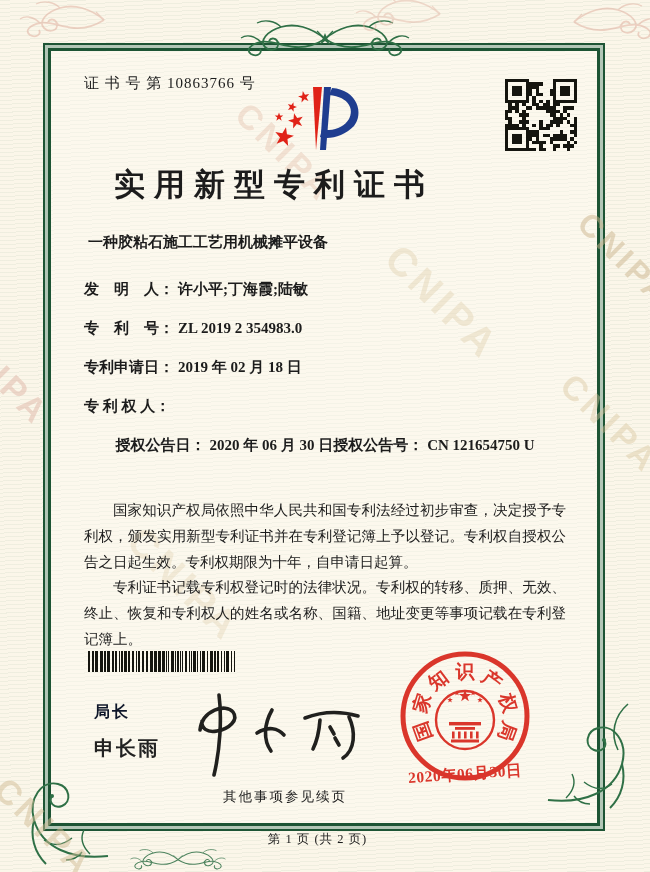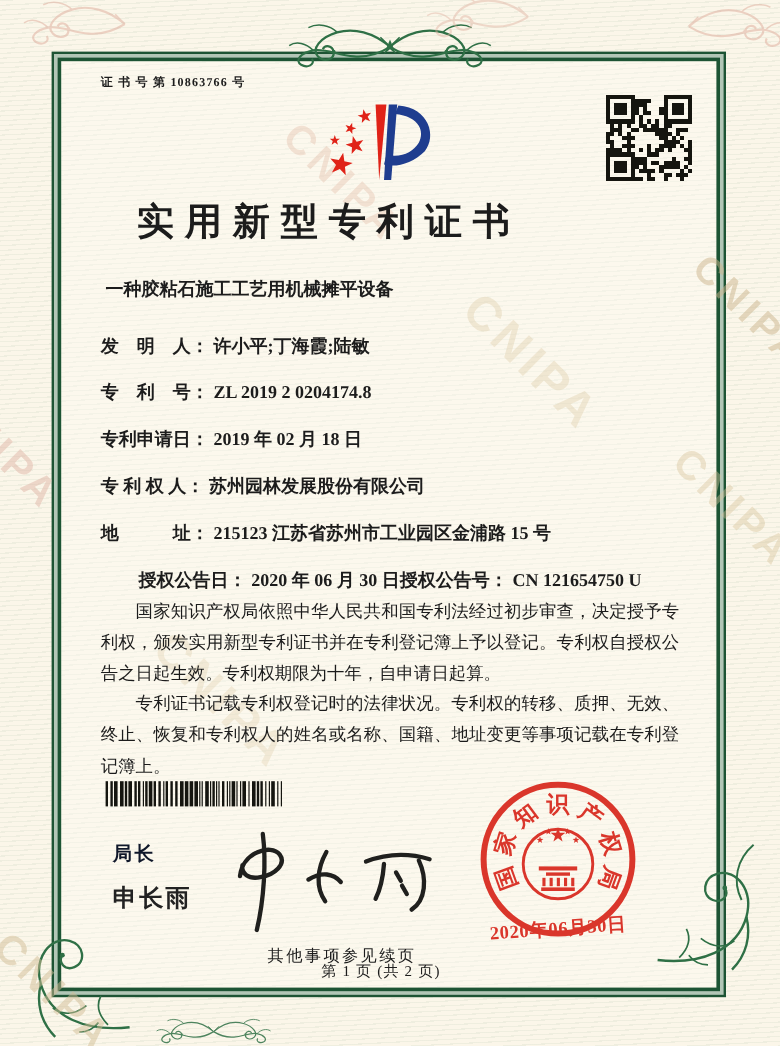--- a/index.html
+++ b/index.html
@@ -11,21 +11,21 @@
   body::before{ 
     content:"";position:absolute;inset:0;pointer-events:none;
     background:repeating-linear-gradient(177deg, rgba(130,165,135,.10) 0 1px, transparent 1px 4px);
   }
   .frame{
     position:absolute;left:48px;top:48px;width:546px;height:772px;
     border:3px solid #1d5434;
     box-shadow:0 0 0 3px #b2c6b6, 0 0 0 5px #1d5434;
     background:rgba(255,253,246,.35);
   }
-  .cert-no{position:absolute;left:84px;top:62px;font-size:10px;font-weight:700;letter-spacing:1px}
+  .cert-no{position:absolute;left:84px;top:74px;font-size:15px;font-weight:400;letter-spacing:1px}
   .logo{position:absolute;left:256px;top:84px}
   .qr{position:absolute;left:505px;top:79px;width:72px;height:72px;shape-rendering:crispEdges}
   .title{position:absolute;left:0;top:164px;width:548px;text-align:center;
          font-size:31px;font-weight:700;letter-spacing:9px}
   .fields{position:absolute;left:84px;top:231px;width:482px;font-size:15px;font-weight:600}
   .frow{display:flex;line-height:23px;margin-bottom:16px;white-space:pre}
   .frow.first{margin-bottom:24px}
   .frow .val{margin-left:4px;white-space:normal}
   .frow.grant{justify-content:center;margin-bottom:0}
   .pair{display:flex;white-space:pre}
@@ -33,21 +33,21 @@
          font-size:14.5px;line-height:1.78;text-align:justify}
   .paras p{margin:0;text-indent:2em}
   .barcode{position:absolute;left:88px;top:651px;height:21px;display:flex;align-items:stretch}
   .barcode i{display:block;background:#15150f}
   .sig-title{position:absolute;left:94px;top:702px;font-family:"Liberation Sans","DejaVu Sans",sans-serif;
              font-size:16px;font-weight:700;color:#0f172a;letter-spacing:2px}
   .sig-name{position:absolute;left:94px;top:735px;font-family:"Liberation Sans","DejaVu Sans",sans-serif;
             font-size:20px;font-weight:700;color:#222;letter-spacing:2px}
   .sig-svg{position:absolute;left:172px;top:688px}
   .seal{position:absolute;left:380px;top:648px;opacity:.93}
-  .page-info{position:absolute;left:0;top:801px;width:635px;text-align:center;font-size:12.5px;letter-spacing:1px}
+  .page-info{position:absolute;left:0;top:831px;width:635px;text-align:center;font-size:12.5px;letter-spacing:1px}
   .footer-note{position:absolute;left:0;top:788px;width:570px;text-align:center;font-size:13.5px;letter-spacing:2px}
   .wm{position:absolute;font-family:"Liberation Sans","DejaVu Sans",sans-serif;font-weight:700;
       transform:rotate(45deg);transform-origin:left top;letter-spacing:4px;pointer-events:none;user-select:none}
   .wm-a{left:255px;top:95px;font-size:34px;color:#e3bca8;opacity:.38}
   .wm-b{left:596px;top:205px;font-size:32px;color:#cdb68e;opacity:.5}
   .wm-c{left:-30px;top:318px;font-size:34px;color:#e0b7a9;opacity:.5}
   .wm-d{left:408px;top:236px;font-size:40px;color:#d9c59d;opacity:.33}
   .wm-e{left:150px;top:518px;font-size:40px;color:#d9c59d;opacity:.28}
   .wm-f{left:14px;top:770px;font-size:34px;color:#d2bd96;opacity:.5}
   .wm-g{left:580px;top:366px;font-size:34px;color:#d9c59d;opacity:.42}
@@ -373,33 +373,28 @@
 <div class="fields">
   <div class="frow first">
     <span class="val">一种胶粘石施工工艺用机械摊平设备</span>
   </div>
   <div class="frow">
     <span class="lab">发　明　人：</span>
     <span class="val">许小平;丁海霞;陆敏</span>
   </div>
   <div class="frow">
     <span class="lab">专　利　号：</span>
-    <span class="val">ZL 2019 2 0204174.8</span>
+    <span class="val">ZL 2019 2 354983.0</span>
   </div>
   <div class="frow">
     <span class="lab">专利申请日：</span>
     <span class="val">2019 年 02 月 18 日</span>
   </div>
   <div class="frow">
     <span class="lab">专 利 权 人：</span>
-    <span class="val">苏州园林发展股份有限公司</span>
-  </div>
-  <div class="frow">
-    <span class="lab">地　　　址：</span>
-    <span class="val">215123 江苏省苏州市工业园区金浦路 15 号</span>
   </div>
   <div class="frow grant">
     <span class="pair">
       <span class="lab">授权公告日：</span>
       <span class="val">2020 年 06 月 30 日</span>
     </span>
     <span class="pair">
       <span class="lab">授权公告号：</span>
       <span class="val">CN 121654750 U</span>
     </span>

